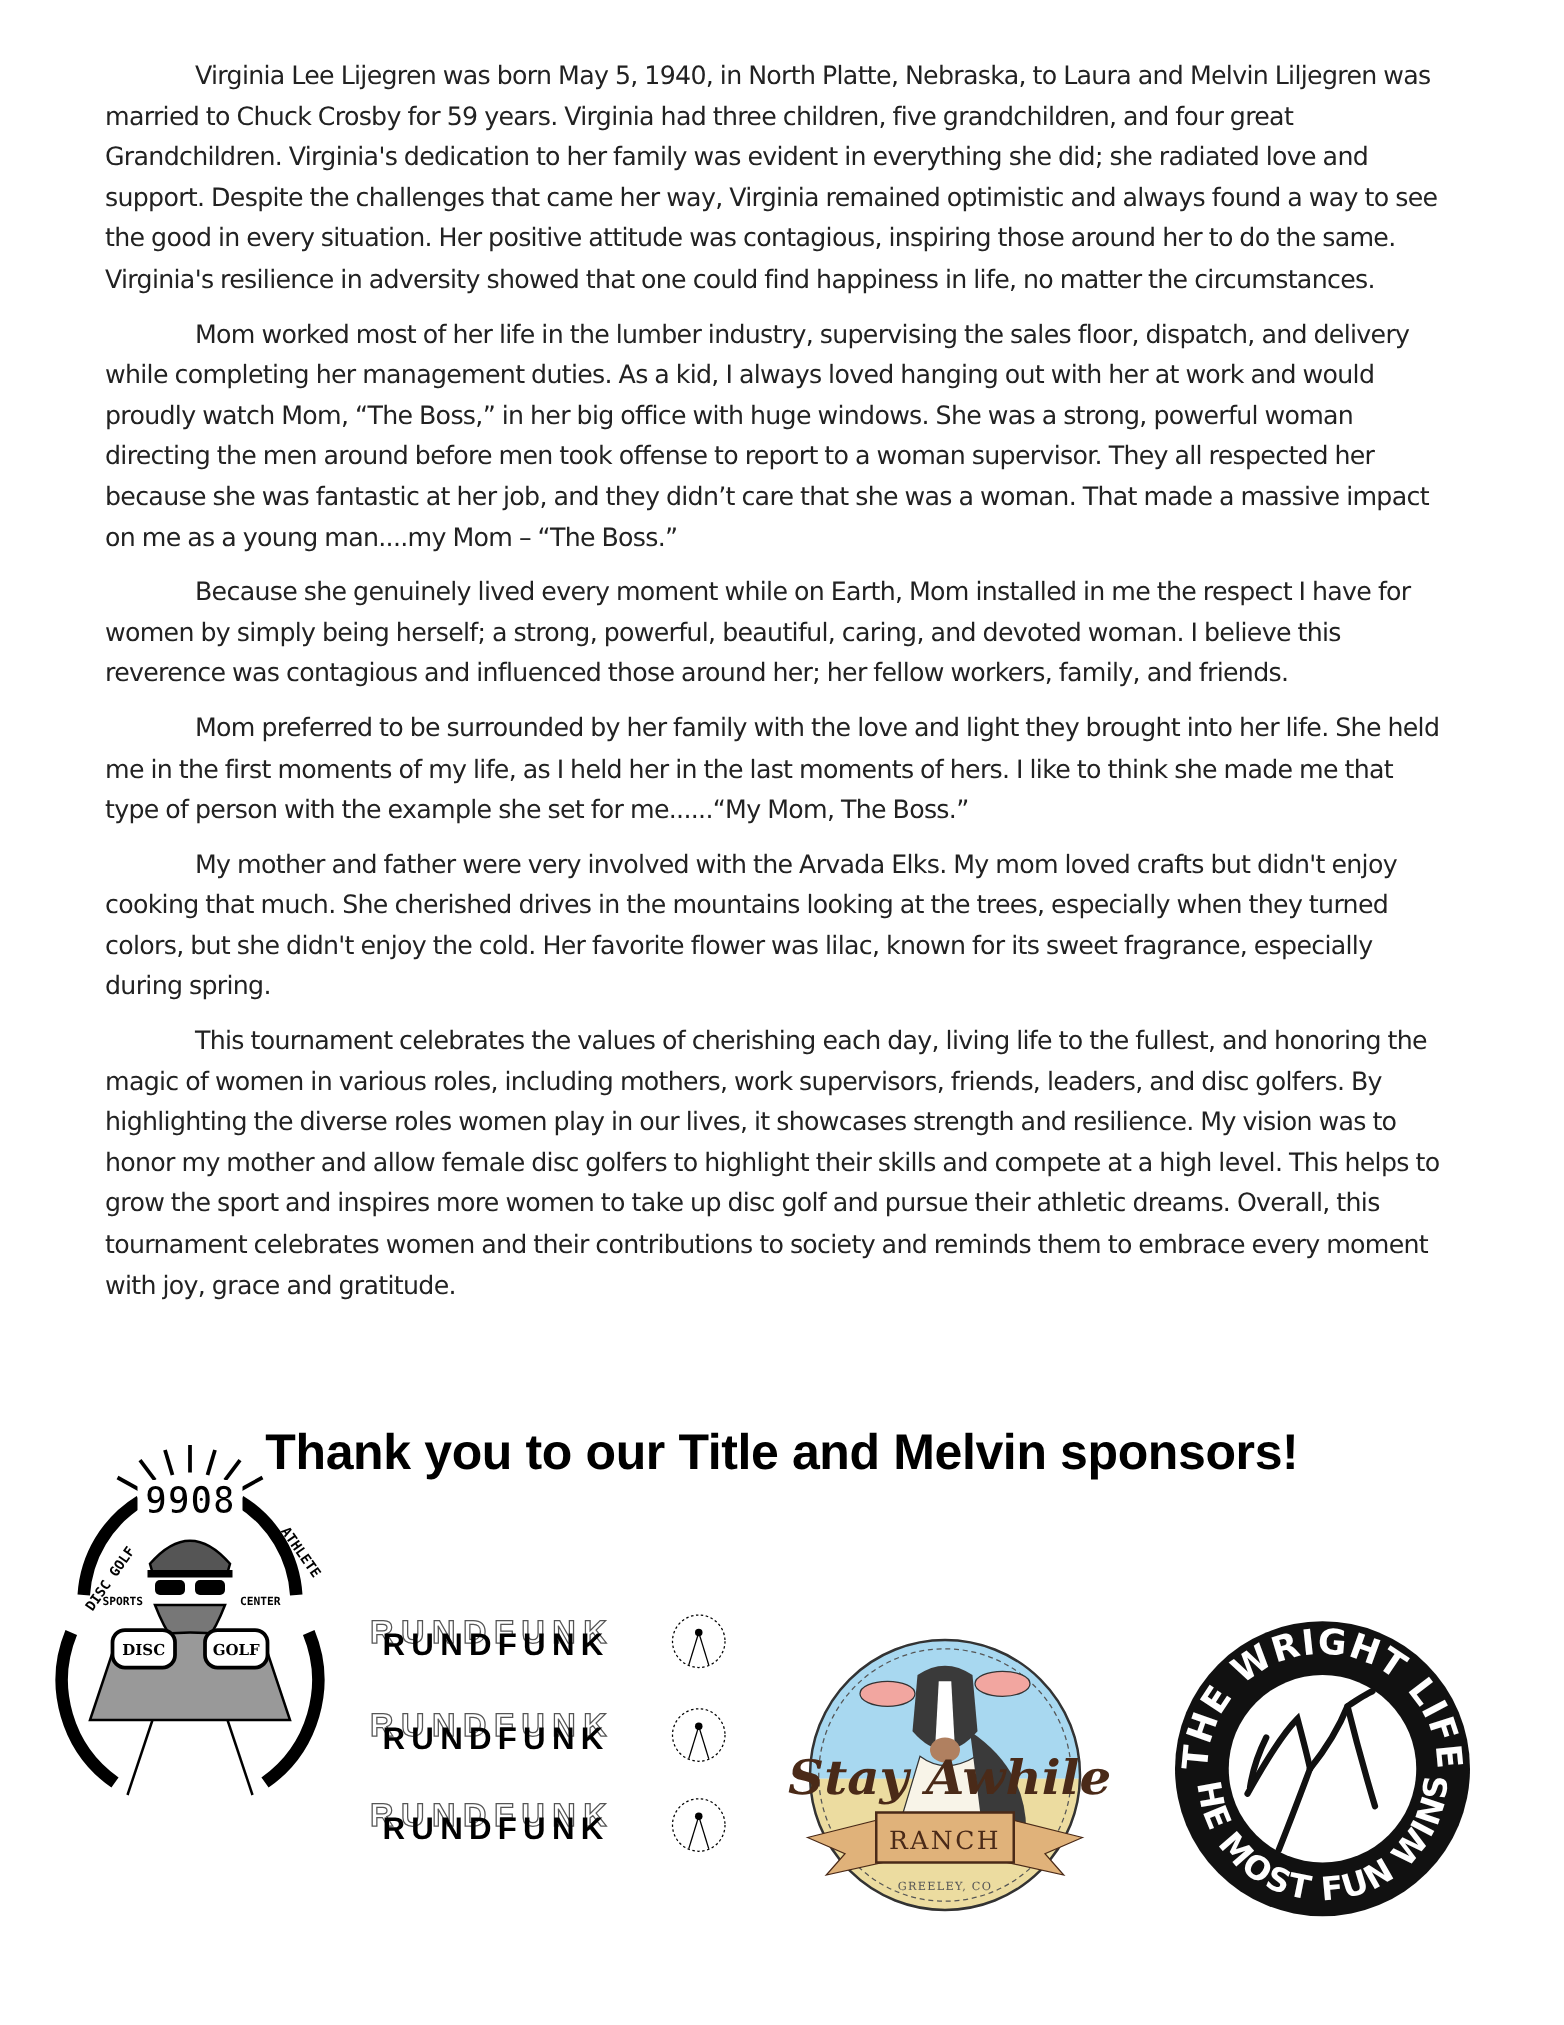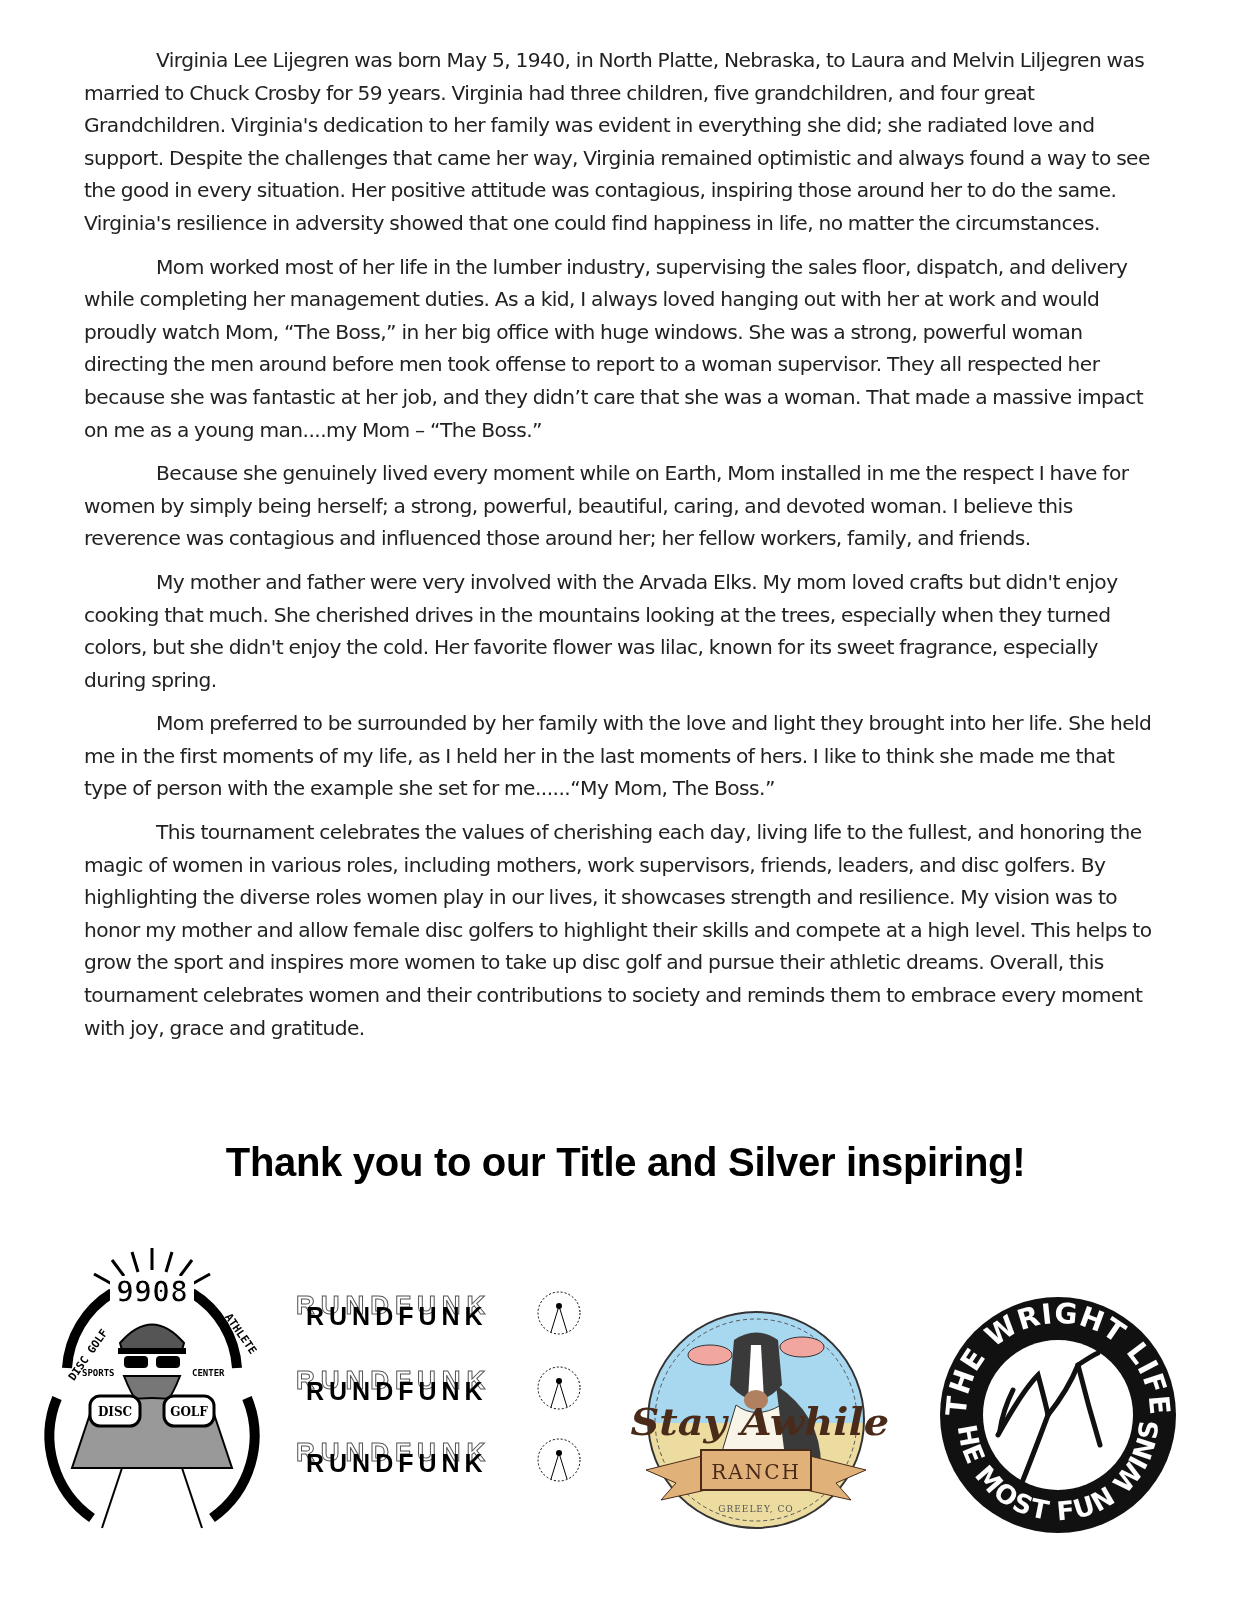--- a/index.html
+++ b/index.html
@@ -39,28 +39,28 @@
 </style>
 </head>
 <body>
 
 <div class="page">
 
   <div class="body-text">
     <p>Virginia Lee Lijegren was born May 5, 1940, in North Platte, Nebraska, to Laura and Melvin Liljegren was married to Chuck Crosby for 59 years. Virginia had three children, five grandchildren, and four great Grandchildren. Virginia's dedication to her family was evident in everything she did; she radiated love and support. Despite the challenges that came her way, Virginia remained optimistic and always found a way to see the good in every situation. Her positive attitude was contagious, inspiring those around her to do the same. Virginia's resilience in adversity showed that one could find happiness in life, no matter the circumstances.</p>
     <p>Mom worked most of her life in the lumber industry, supervising the sales floor, dispatch, and delivery while completing her management duties. As a kid, I always loved hanging out with her at work and would proudly watch Mom, “The Boss,” in her big office with huge windows.  She was a strong, powerful woman directing the men around before men took offense to report to a woman supervisor. They all respected her because she was fantastic at her job, and they didn’t care that she was a woman. That made a massive impact on me as a young man....my Mom – “The Boss.”</p>
     <p>Because she genuinely lived every moment while on Earth, Mom installed in me the respect I have for women by simply being herself; a strong, powerful, beautiful, caring, and devoted woman. I believe this reverence was contagious and influenced those around her; her fellow workers, family, and friends.</p>
+    <p>Mom preferred to be surrounded by her family with the love and light they brought into her life.  She held me in the first moments of my life, as I held her in the last moments of hers.  I like to think she made me that type of person with the example she set for me......“My Mom, The Boss.”</p>
     <p>My mother and father were very involved with the Arvada Elks. My mom loved crafts but didn't enjoy cooking that much. She cherished drives in the mountains looking at the trees, especially when they turned colors, but she didn't enjoy the cold. Her favorite flower was lilac, known for its sweet fragrance, especially during spring.</p>
-    <p>Mom preferred to be surrounded by her family with the love and light they brought into her life.  She held me in the first moments of my life, as I held her in the last moments of hers.  I like to think she made me that type of person with the example she set for me......“My Mom, The Boss.”</p>
     <p>This tournament celebrates the values of cherishing each day, living life to the fullest, and honoring the magic of women in various roles, including mothers, work supervisors, friends, leaders, and disc golfers. By highlighting the diverse roles women play in our lives, it showcases strength and resilience. My vision was to honor my mother and allow female disc golfers to highlight their skills and compete at a high level. This helps to grow the sport and inspires more women to take up disc golf and pursue their athletic dreams. Overall, this tournament celebrates women and their contributions to society and reminds them to embrace every moment with joy, grace and gratitude.</p>
   </div>
 
-  <div class="sponsor-title">Thank you to our Title and Silver inspiring!</div>
+  <div class="sponsor-title">Thank you to our Title and Melvin sponsors!</div>
 
-  <div class="logo" style="left:32px; top:1248px;">
+  <div class="logo" style="left:32px; top:1156px;">
     <svg width="240" height="300" viewBox="0 0 240 300">
       <g stroke="#000" stroke-width="3">
         <line x1="120" y1="0" x2="120" y2="22"></line>
           <line x1="100" y1="4" x2="106" y2="24"></line>
           <line x1="140" y1="4" x2="134" y2="24"></line>
         <line x1="80" y1="12" x2="92" y2="28"></line>
           <line x1="160" y1="12" x2="148" y2="28"></line>
         <line x1="62" y1="26" x2="80" y2="36"></line>
           <line x1="178" y1="26" x2="160" y2="36"></line>
       </g>

